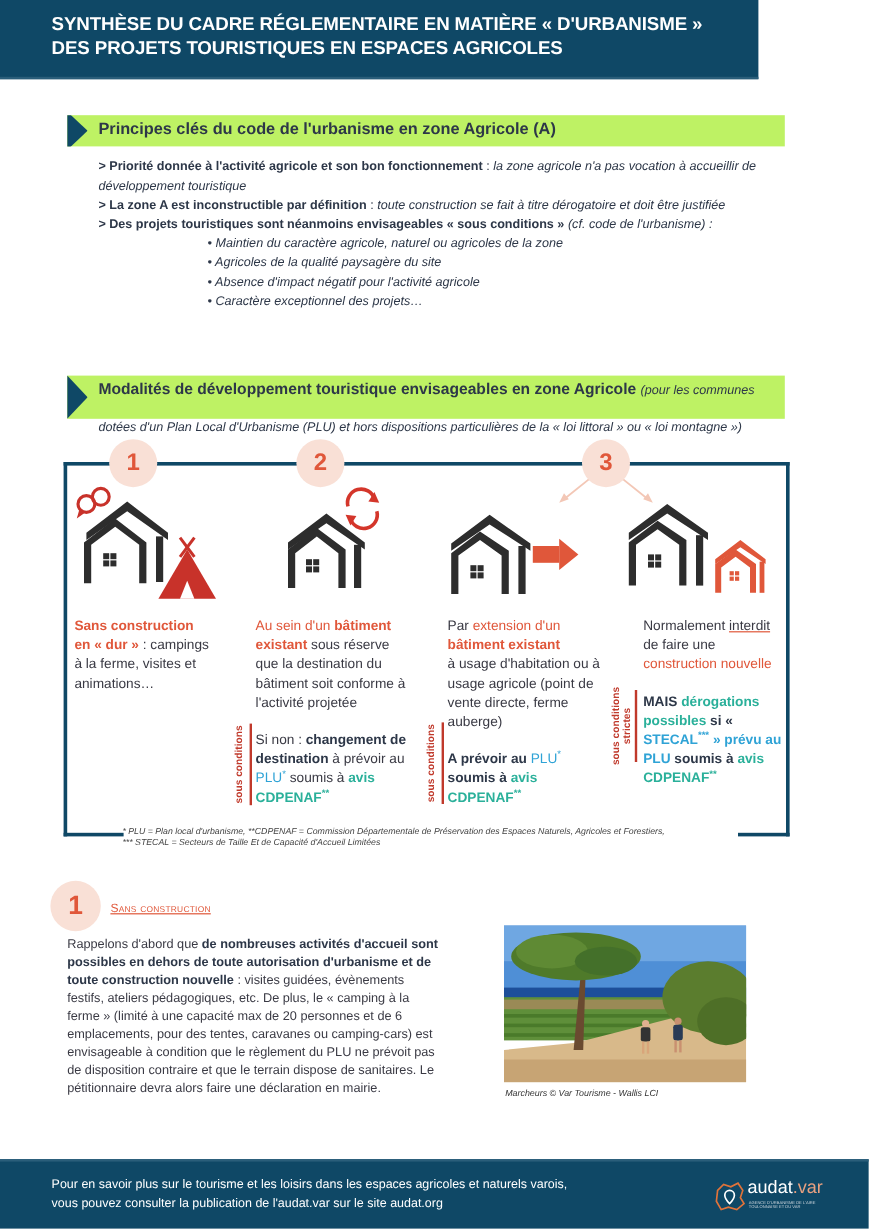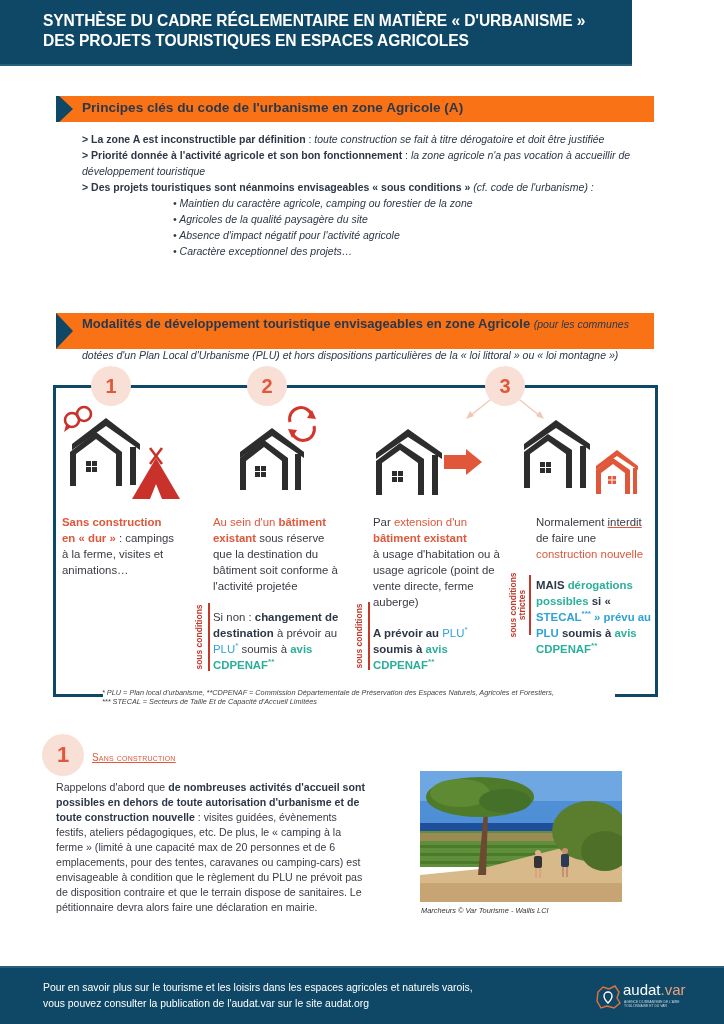--- a/index.html
+++ b/index.html
@@ -2,21 +2,21 @@
 <html><head>
 <meta charset="utf-8">
 <style>
   * { box-sizing: border-box; margin: 0; padding: 0; }
   html, body { width: 724px; height: 1024px; background: #ffffff; overflow: hidden; }
   body { font-family: "DejaVu Sans", sans-serif; color: #3a3a44; position: relative; }
 
   .hdr { position: absolute; left: 0; top: 0; width: 632px; height: 66px; background: #0f4866; border-bottom: 2px solid #2a5e7a; }
   .hdr h1 { position: absolute; left: 43px; top: 11px; width: 650px; color: #fff; font-family: "Liberation Sans", sans-serif; font-weight: bold; font-size: 15.6px; line-height: 20px; letter-spacing: -0.1px; }
 
-  .secbar { position: absolute; left: 56px; width: 598px; background: #f97316; }
+  .secbar { position: absolute; left: 56px; width: 598px; background: #bef264; }
   .secbar .arrow { position: absolute; left: 0; top: 0; width: 17px; height: 100%; }
   .secbar .arrow svg { display: block; width: 100%; height: 100%; }
   .sec1 { top: 96px; height: 26px; }
   .sec1 .t { position: absolute; left: 26px; top: 4px; font-family: "Liberation Sans", sans-serif; font-weight: bold; font-size: 13.6px; color: #2d3748; }
   .sec2 { top: 313px; height: 36px; }
   .sec2 .t { position: absolute; left: 26px; top: 3px; width: 568px; font-family: "Liberation Sans", sans-serif; font-size: 13px; line-height: 15px; color: #2d3748; }
   .sec2 .t b { font-weight: bold; }
   .sec2 .t i { font-size: 10.5px; }
   .sec2 .t .l2 { display: block; font-style: italic; font-size: 10.5px; margin-top: 16px; }
 
@@ -80,25 +80,25 @@
 <div class="secbar sec1">
   <div class="arrow">
     <svg viewBox="0 0 17 26" preserveAspectRatio="none">
         <polygon points="0,-3 17,13 0,29" fill="#0f4866"></polygon>
       </svg>
   </div>
   <div class="t">Principes clés du code de l'urbanisme en zone Agricole (A)</div>
 </div>
 
 <div class="principles">
+  <p><b>&gt; Priorité donnée à l'activité agricole et son bon fonctionnement</b><span> : </span><i>la zone agricole n'a pas vocation à accueillir de développement touristique</i></p>
   <p><b>&gt; La zone A est inconstructible par définition</b><span> : </span><i>toute construction se fait à titre dérogatoire et doit être justifiée</i></p>
-  <p><b>&gt; Priorité donnée à l'activité agricole et son bon fonctionnement</b><span> : </span><i>la zone agricole n'a pas vocation à accueillir de développement touristique</i></p>
   <p><b>&gt; Des projets touristiques sont néanmoins envisageables « sous conditions »</b><span> </span><i>(cf. code de l'urbanisme) :</i></p>
   <ul class="bullets">
-    <li>Maintien du caractère agricole, camping ou forestier de la zone</li>
+    <li>Maintien du caractère agricole, naturel ou agricoles de la zone</li>
     <li>Agricoles de la qualité paysagère du site</li>
     <li>Absence d'impact négatif pour l'activité agricole</li>
     <li>Caractère exceptionnel des projets…</li>
   </ul>
 </div>
 
 <div class="secbar sec2">
   <div class="arrow">
     <svg viewBox="0 0 17 36" preserveAspectRatio="none">
         <polygon points="0,0 17,18 0,36" fill="#0f4866"></polygon>

